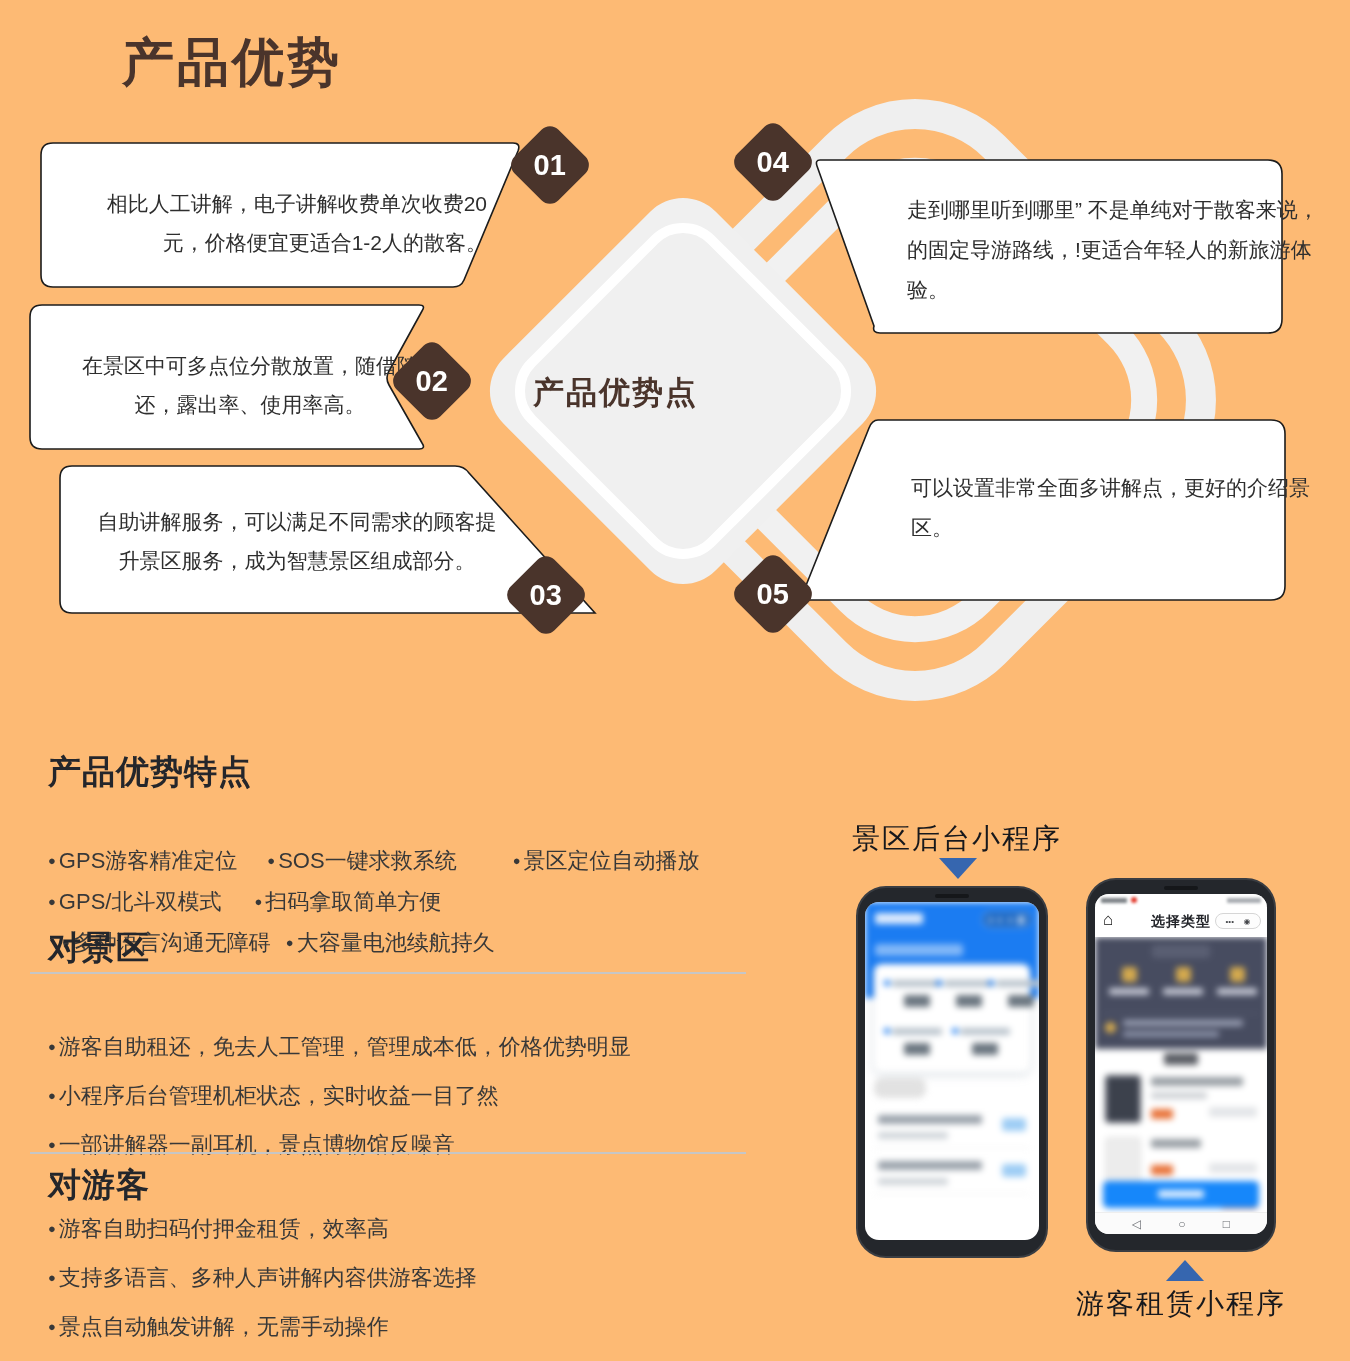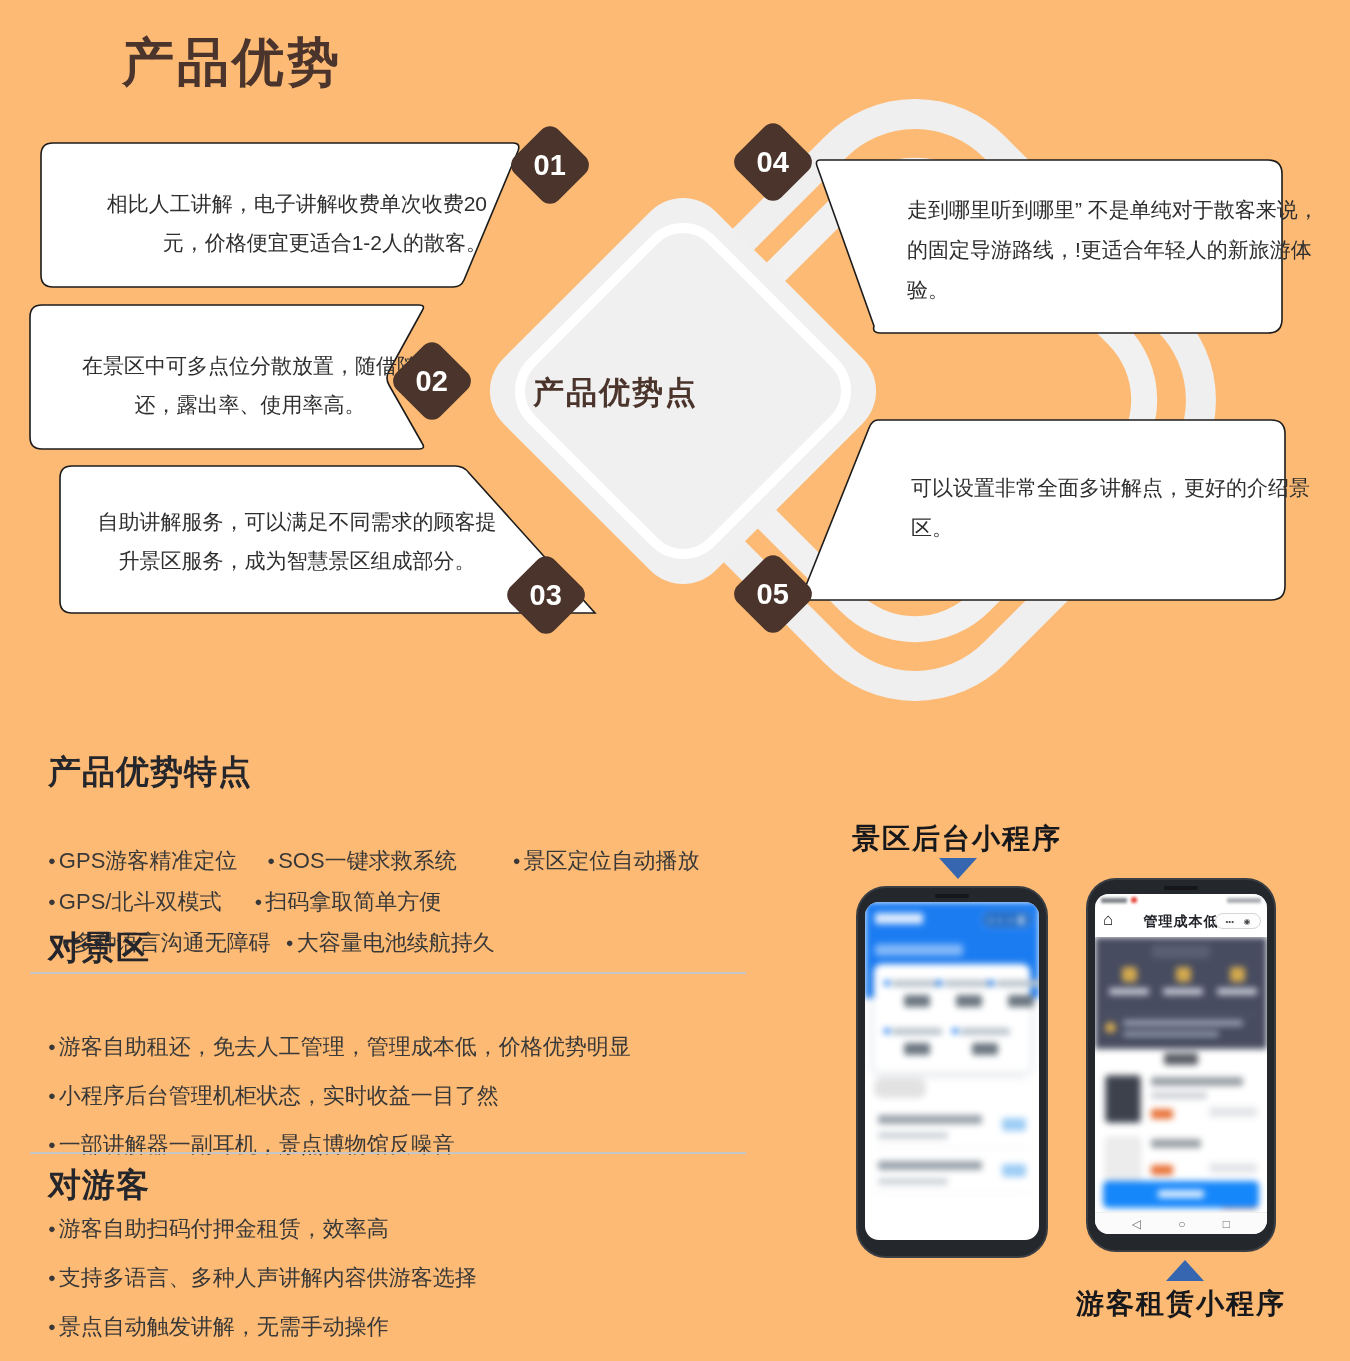--- a/index.html
+++ b/index.html
@@ -40,21 +40,21 @@
   .bullet::before { content:"●"; font-size:13px; margin-right:3px; position:relative; top:-3px; }
 
   .divider { position:absolute; left:30px; width:716px; height:2px; background:#c6c6c6; }
   .dv1 { top:972px; } .dv2 { top:1152px; }
 
   .blist { position:absolute; left:48px; list-style:none; font-size:22px; color:#383838; }
   .l-scenic { top:1032px; } .l-tourist { top:1214px; }
   .blist li { margin-bottom:19px; white-space:nowrap; }
 
   
-  .ph-label { position:absolute; font-size:28px; font-weight:bold; color:#17181c; text-align:center; letter-spacing:2px; }
+  .ph-label { position:absolute; font-size:28px; font-weight:normal; color:#17181c; text-align:center; letter-spacing:2px; }
   .lab1 { left:842px; top:820px; width:230px; }
   .lab2 { left:1071px; top:1285px; width:220px; }
   .tri { position:absolute; width:0; height:0; }
   .tri-down { left:939px; top:858px; border-left:19px solid transparent; border-right:19px solid transparent; border-top:21px solid #3666af; }
   .tri-up   { left:1166px; top:1260px; border-left:19px solid transparent; border-right:19px solid transparent; border-bottom:21px solid #3666af; }
 
   .phone { position:absolute; background:#24272c; border:2px solid #3a3d42; border-radius:30px; }
   .phone-left  { left:856px; top:886px; width:192px; height:372px; }
   .phone-right { left:1086px; top:878px; width:190px; height:374px; }
   .speaker { position:absolute; left:50%; top:6px; transform:translateX(-50%); width:34px; height:4px; border-radius:2px; background:#15171a; }
@@ -263,21 +263,21 @@
   <div class="phone phone-right">
     <div class="speaker"></div>
     <div class="screen">
       <div class="rp-status">
         <div class="sg"></div>
         <div class="rd"></div>
         <div class="tm"></div>
       </div>
       <div class="rp-nav">
         <span class="rp-home">⌂</span>
-        <div class="rp-title">管理成本低</div>
+        <div class="rp-title">选择类型</div>
         <div class="rp-capsule">
           <span>•••</span>
           <span>◉</span>
         </div>
       </div>
       <div class="blurall" style="top:43px;">
         <div class="rp-banner" style="top:0;">
           <div class="bchip"></div>
           <div class="bcol" style="left:12px;">
               <div class="gold"></div>

